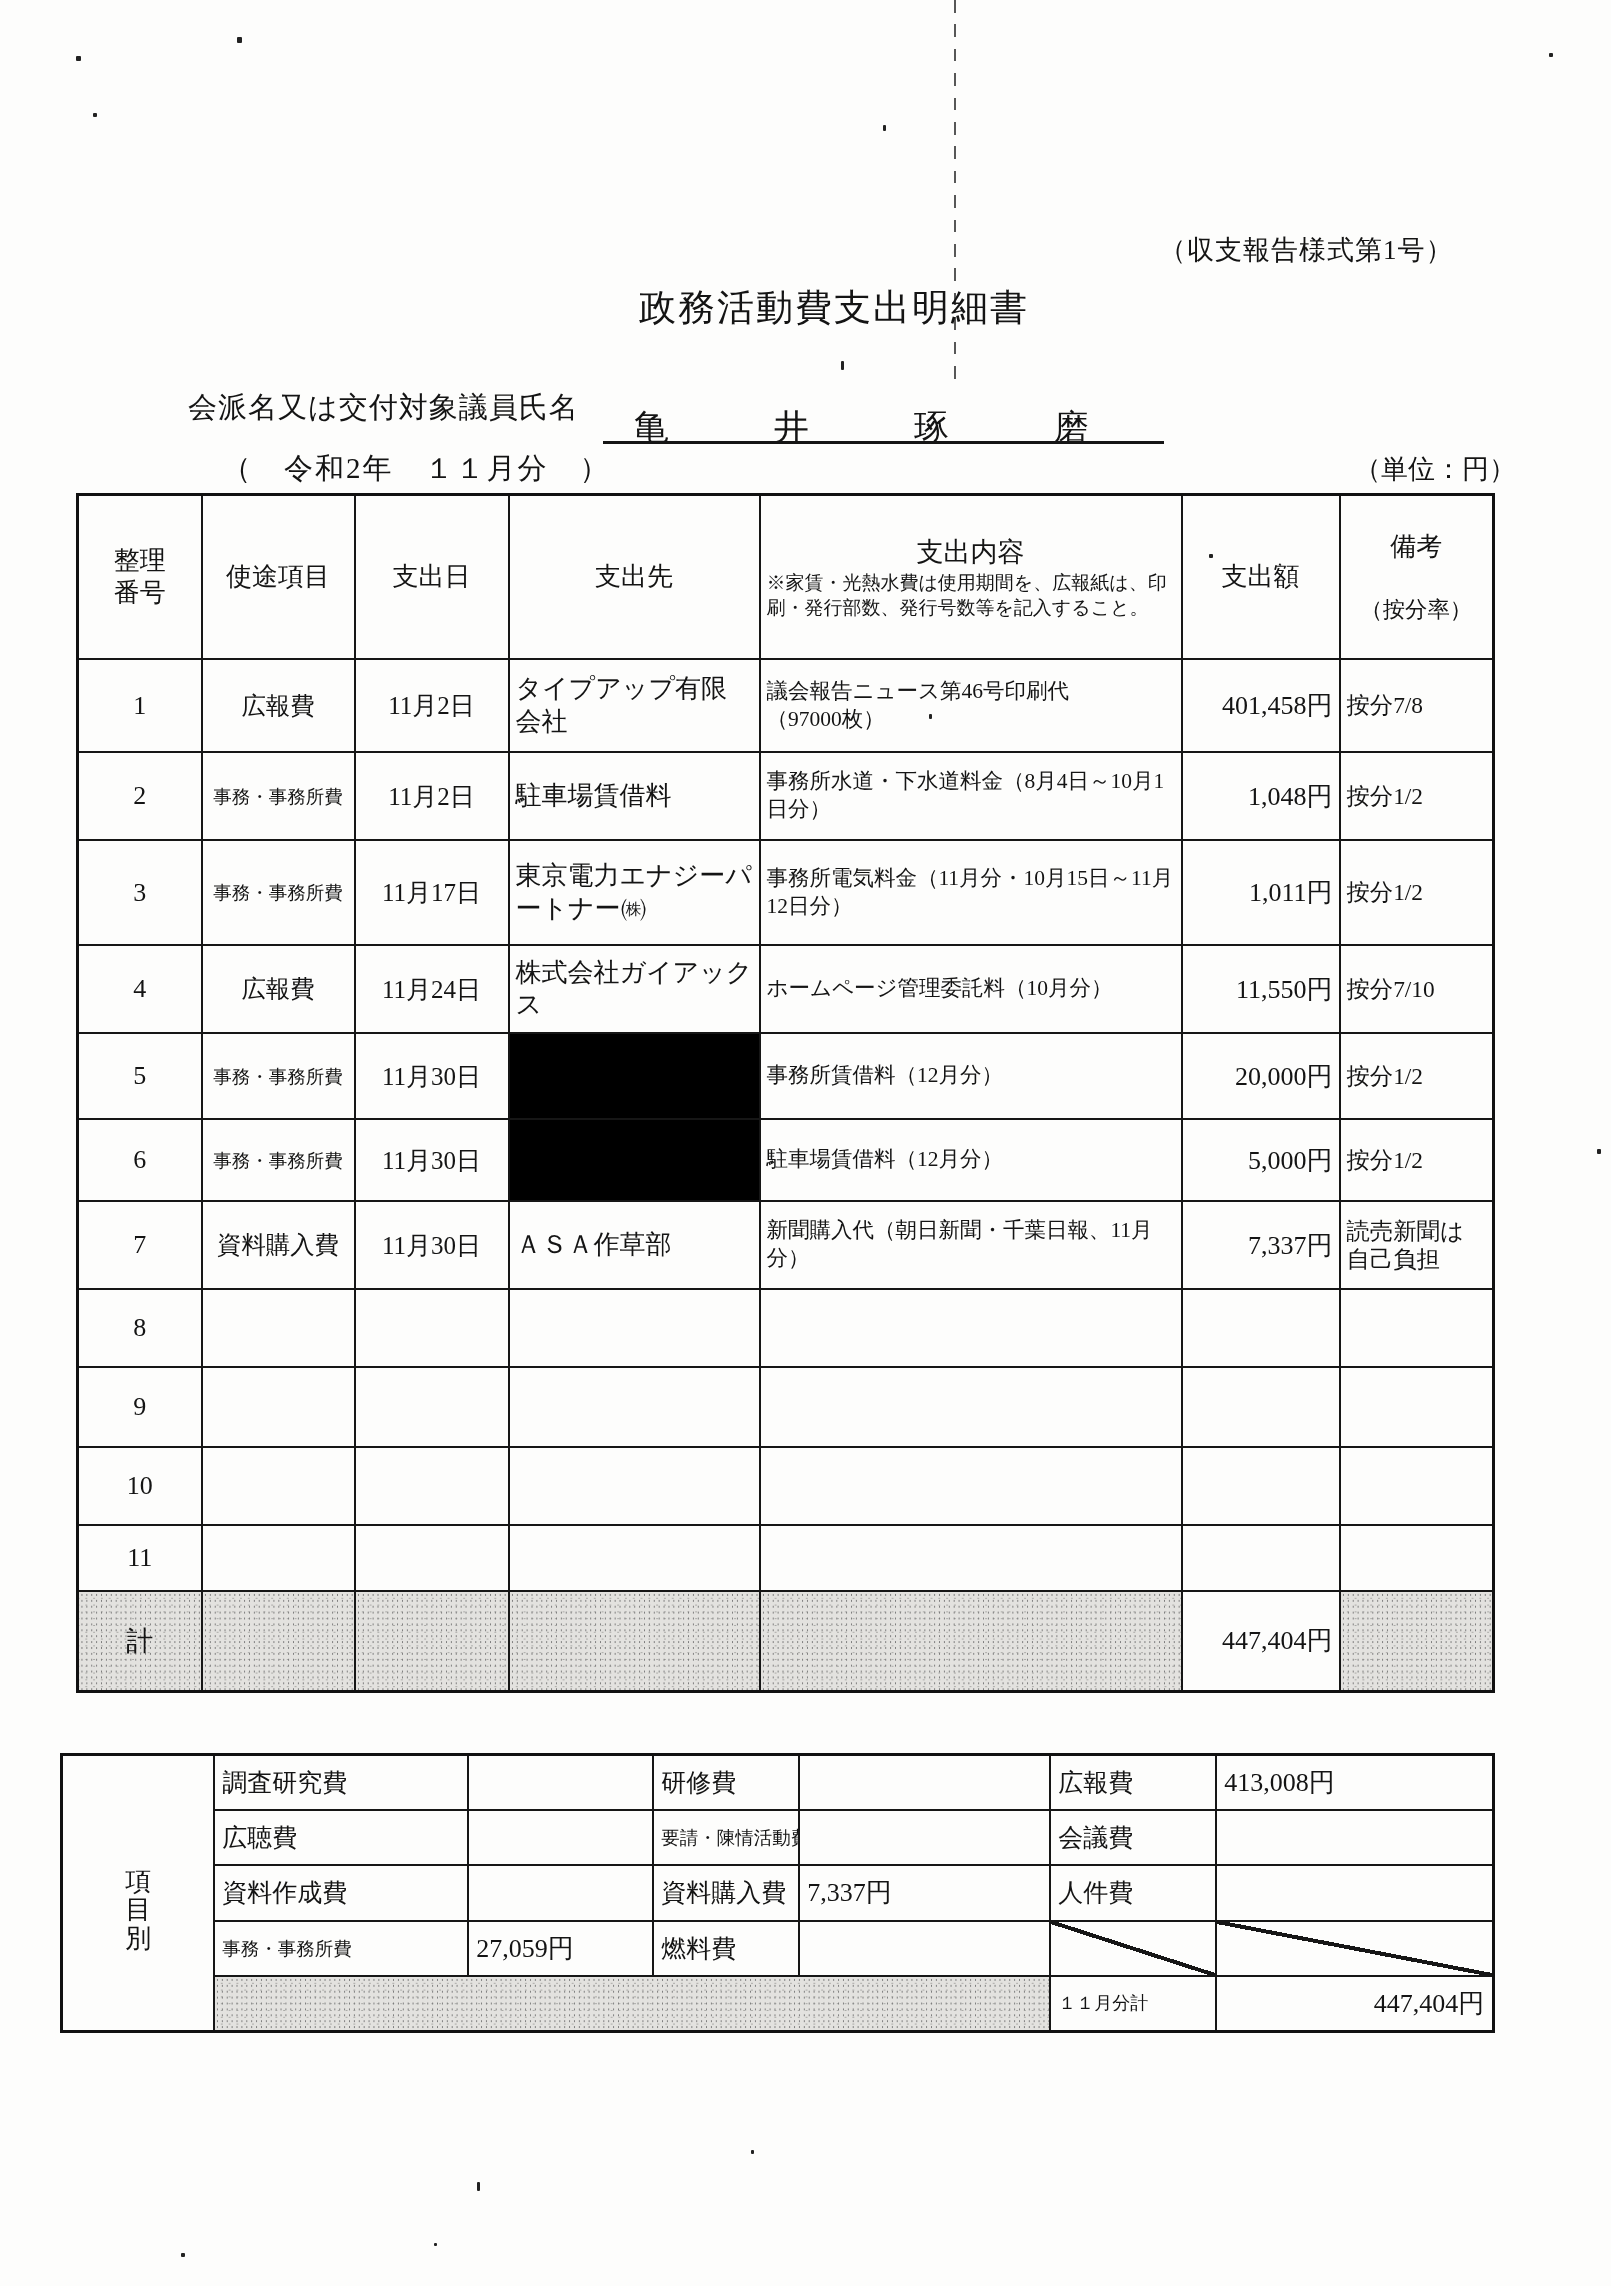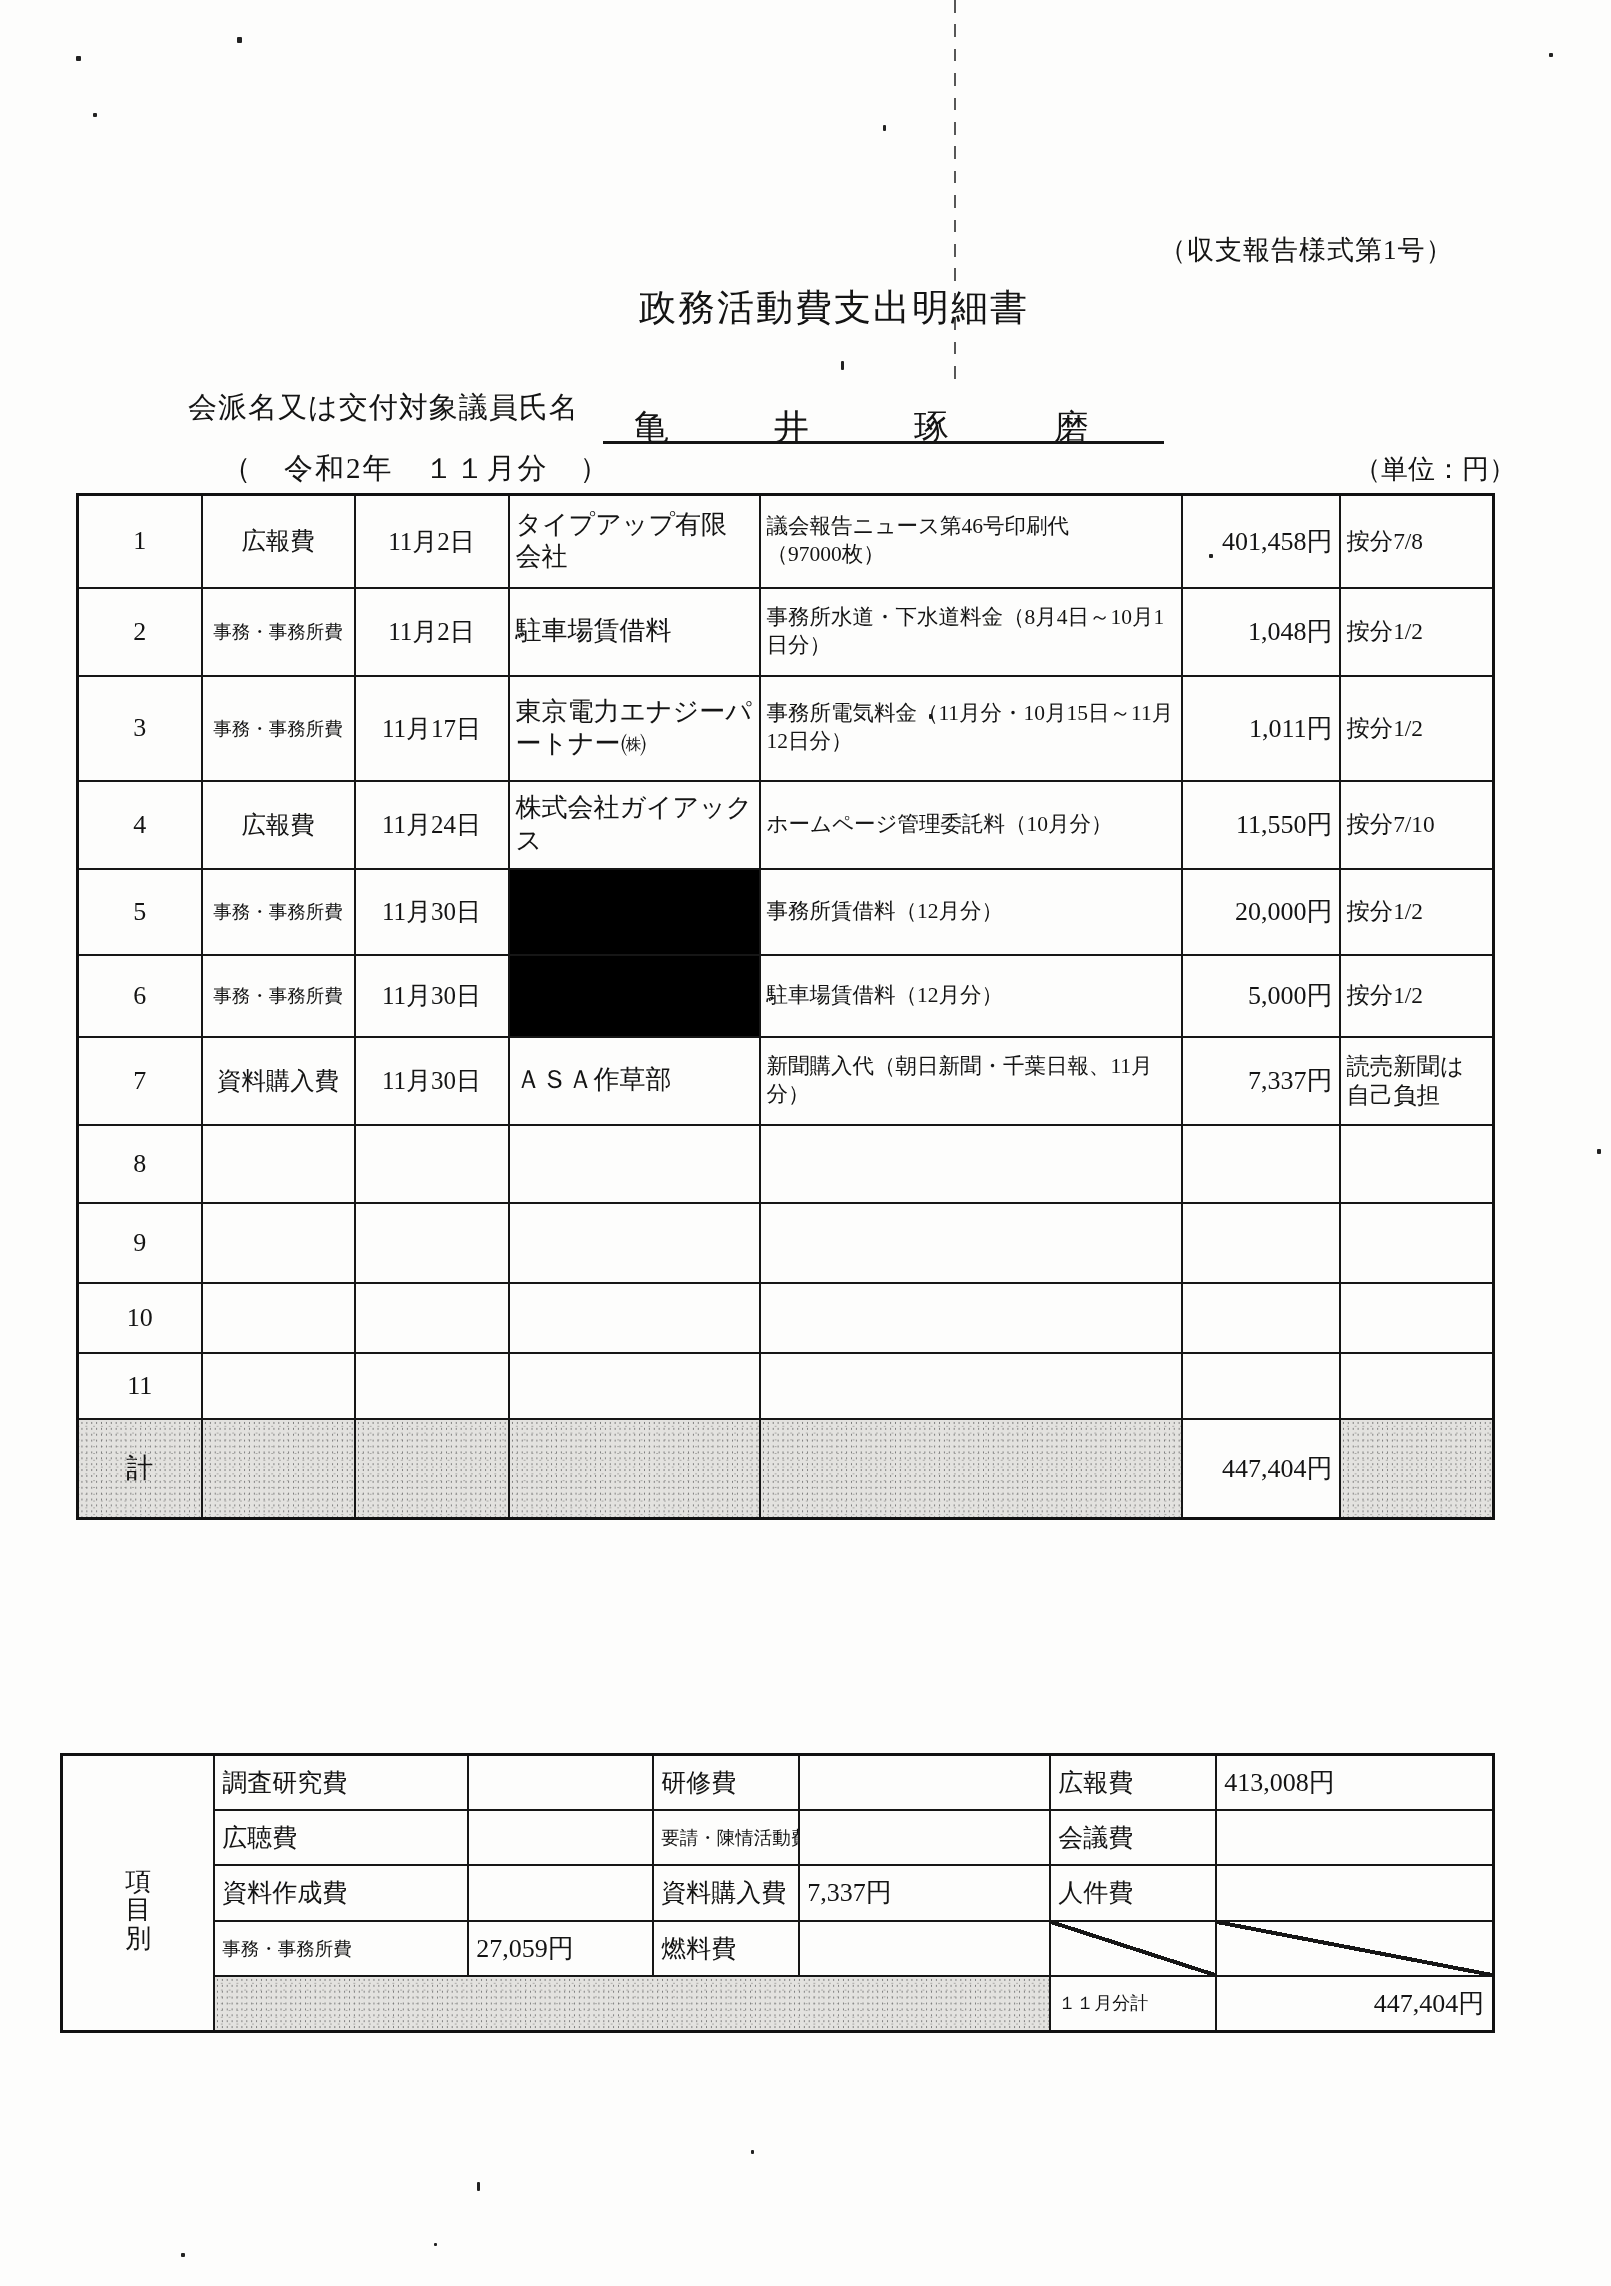--- a/index.html
+++ b/index.html
@@ -117,20 +117,36 @@
   <colgroup>
     <col style="width:124px">
       <col style="width:153px">
       <col style="width:154px">
     <col style="width:251px">
       <col style="width:422px">
       <col style="width:158px">
       <col style="width:154px">
   </colgroup>
   <tbody>
+      <tr style="height:110px">
+    <th class="hdr">整理
+番号</th>
+    <th class="hdr">使途項目</th>
+    <th class="hdr">支出日</th>
+    <th class="hdr">支出先</th>
+    <th class="detail-hdr">
+      <div class="detail-hdr-title">支出内容</div>
+      <div class="detail-hdr-note">※家賃・光熱水費は使用期間を、広報紙は、印刷・発行部数、発行号数等を記入すること。</div>
+    </th>
+    <th class="hdr">支出額</th>
+    <th class="hdr">
+      <div>備考</div>
+      <div class="note-hdr-sub">（按分率）</div>
+    </th>
+  </tr>
 
   <tr style="height:93px">
     <td class="c-no">1</td>
     <td class="c-cat">広報費</td>
     <td class="c-date">11月2日</td>
     <td class="c-payee">タイプアップ有限会社</td>
     <td class="c-detail">議会報告ニュース第46号印刷代
 （97000枚）</td>
     <td class="c-amount">401,458円</td>
     <td class="c-note">按分7/8</td>
@@ -210,21 +226,21 @@
   <tr style="height:80px">
     <td class="c-no">9</td>
     <td class="c-cat"></td>
     <td class="c-date"></td>
     <td class="c-payee"></td>
     <td class="c-detail"></td>
     <td class="c-amount"></td>
     <td class="c-note"></td>
   </tr>
 
-  <tr style="height:70px">
+  <tr style="height:78px">
     <td class="c-no">10</td>
     <td class="c-cat"></td>
     <td class="c-date"></td>
     <td class="c-payee"></td>
     <td class="c-detail"></td>
     <td class="c-amount"></td>
     <td class="c-note"></td>
   </tr>
 
   <tr style="height:66px">

